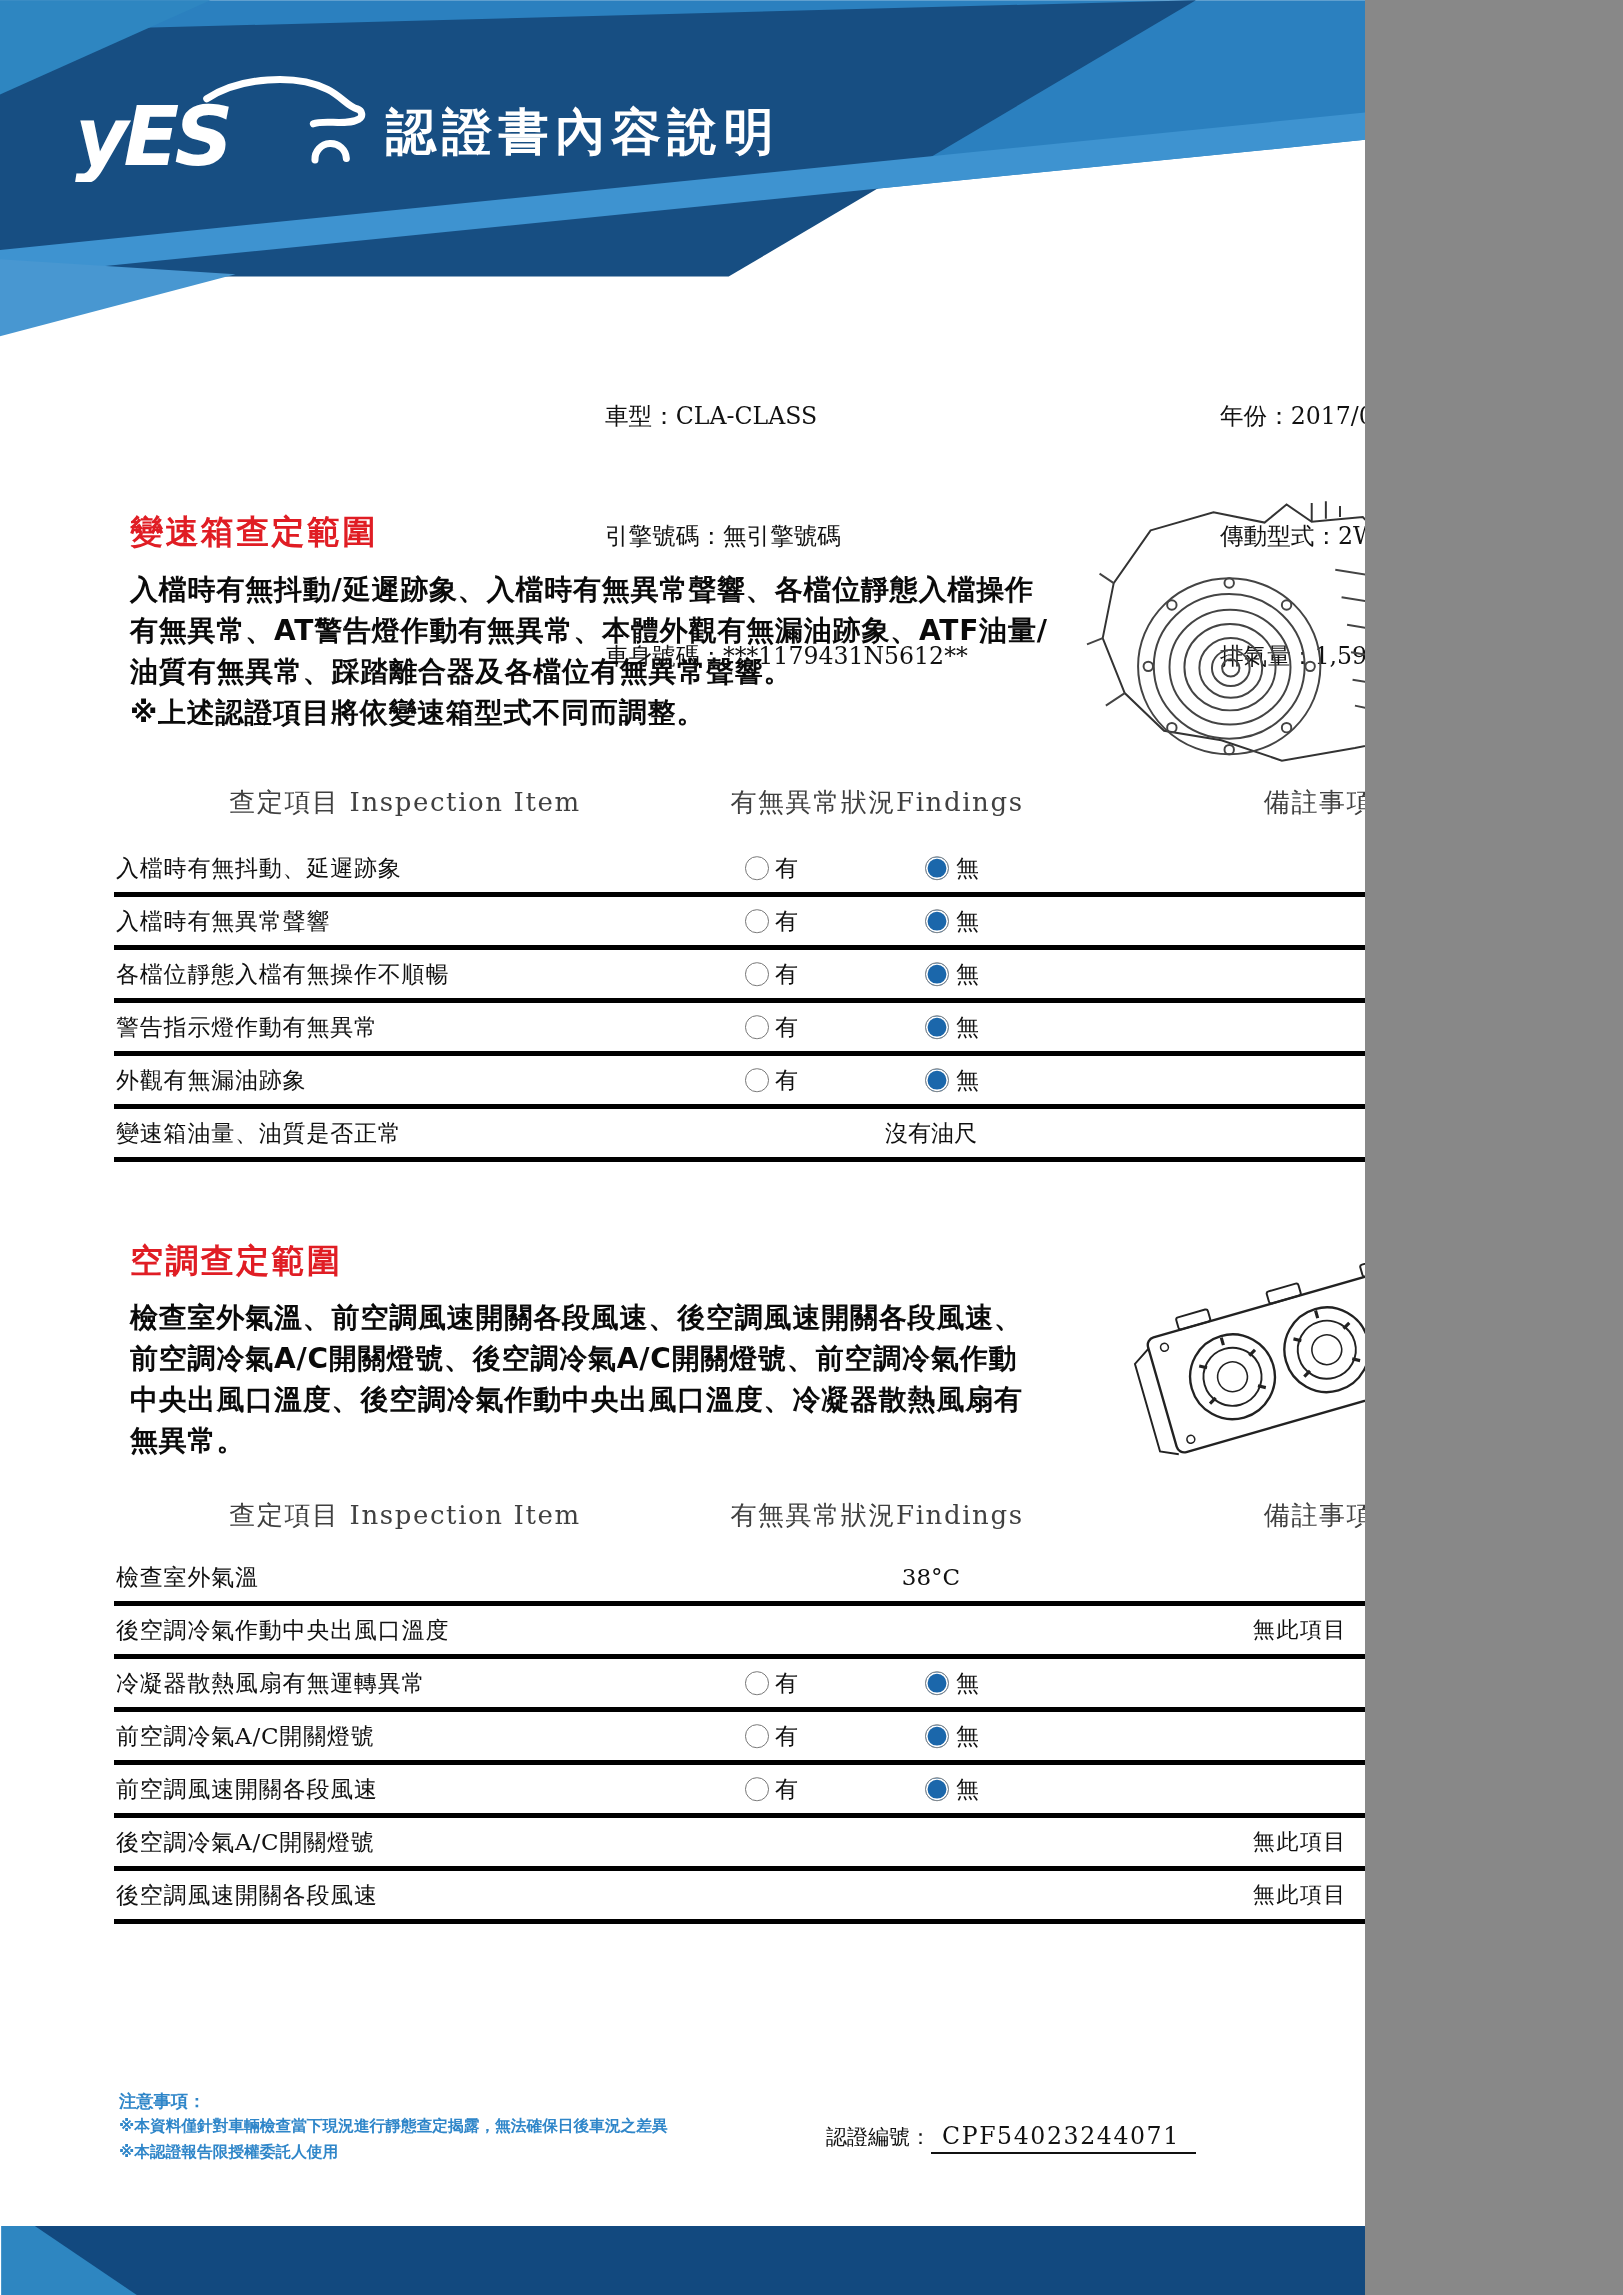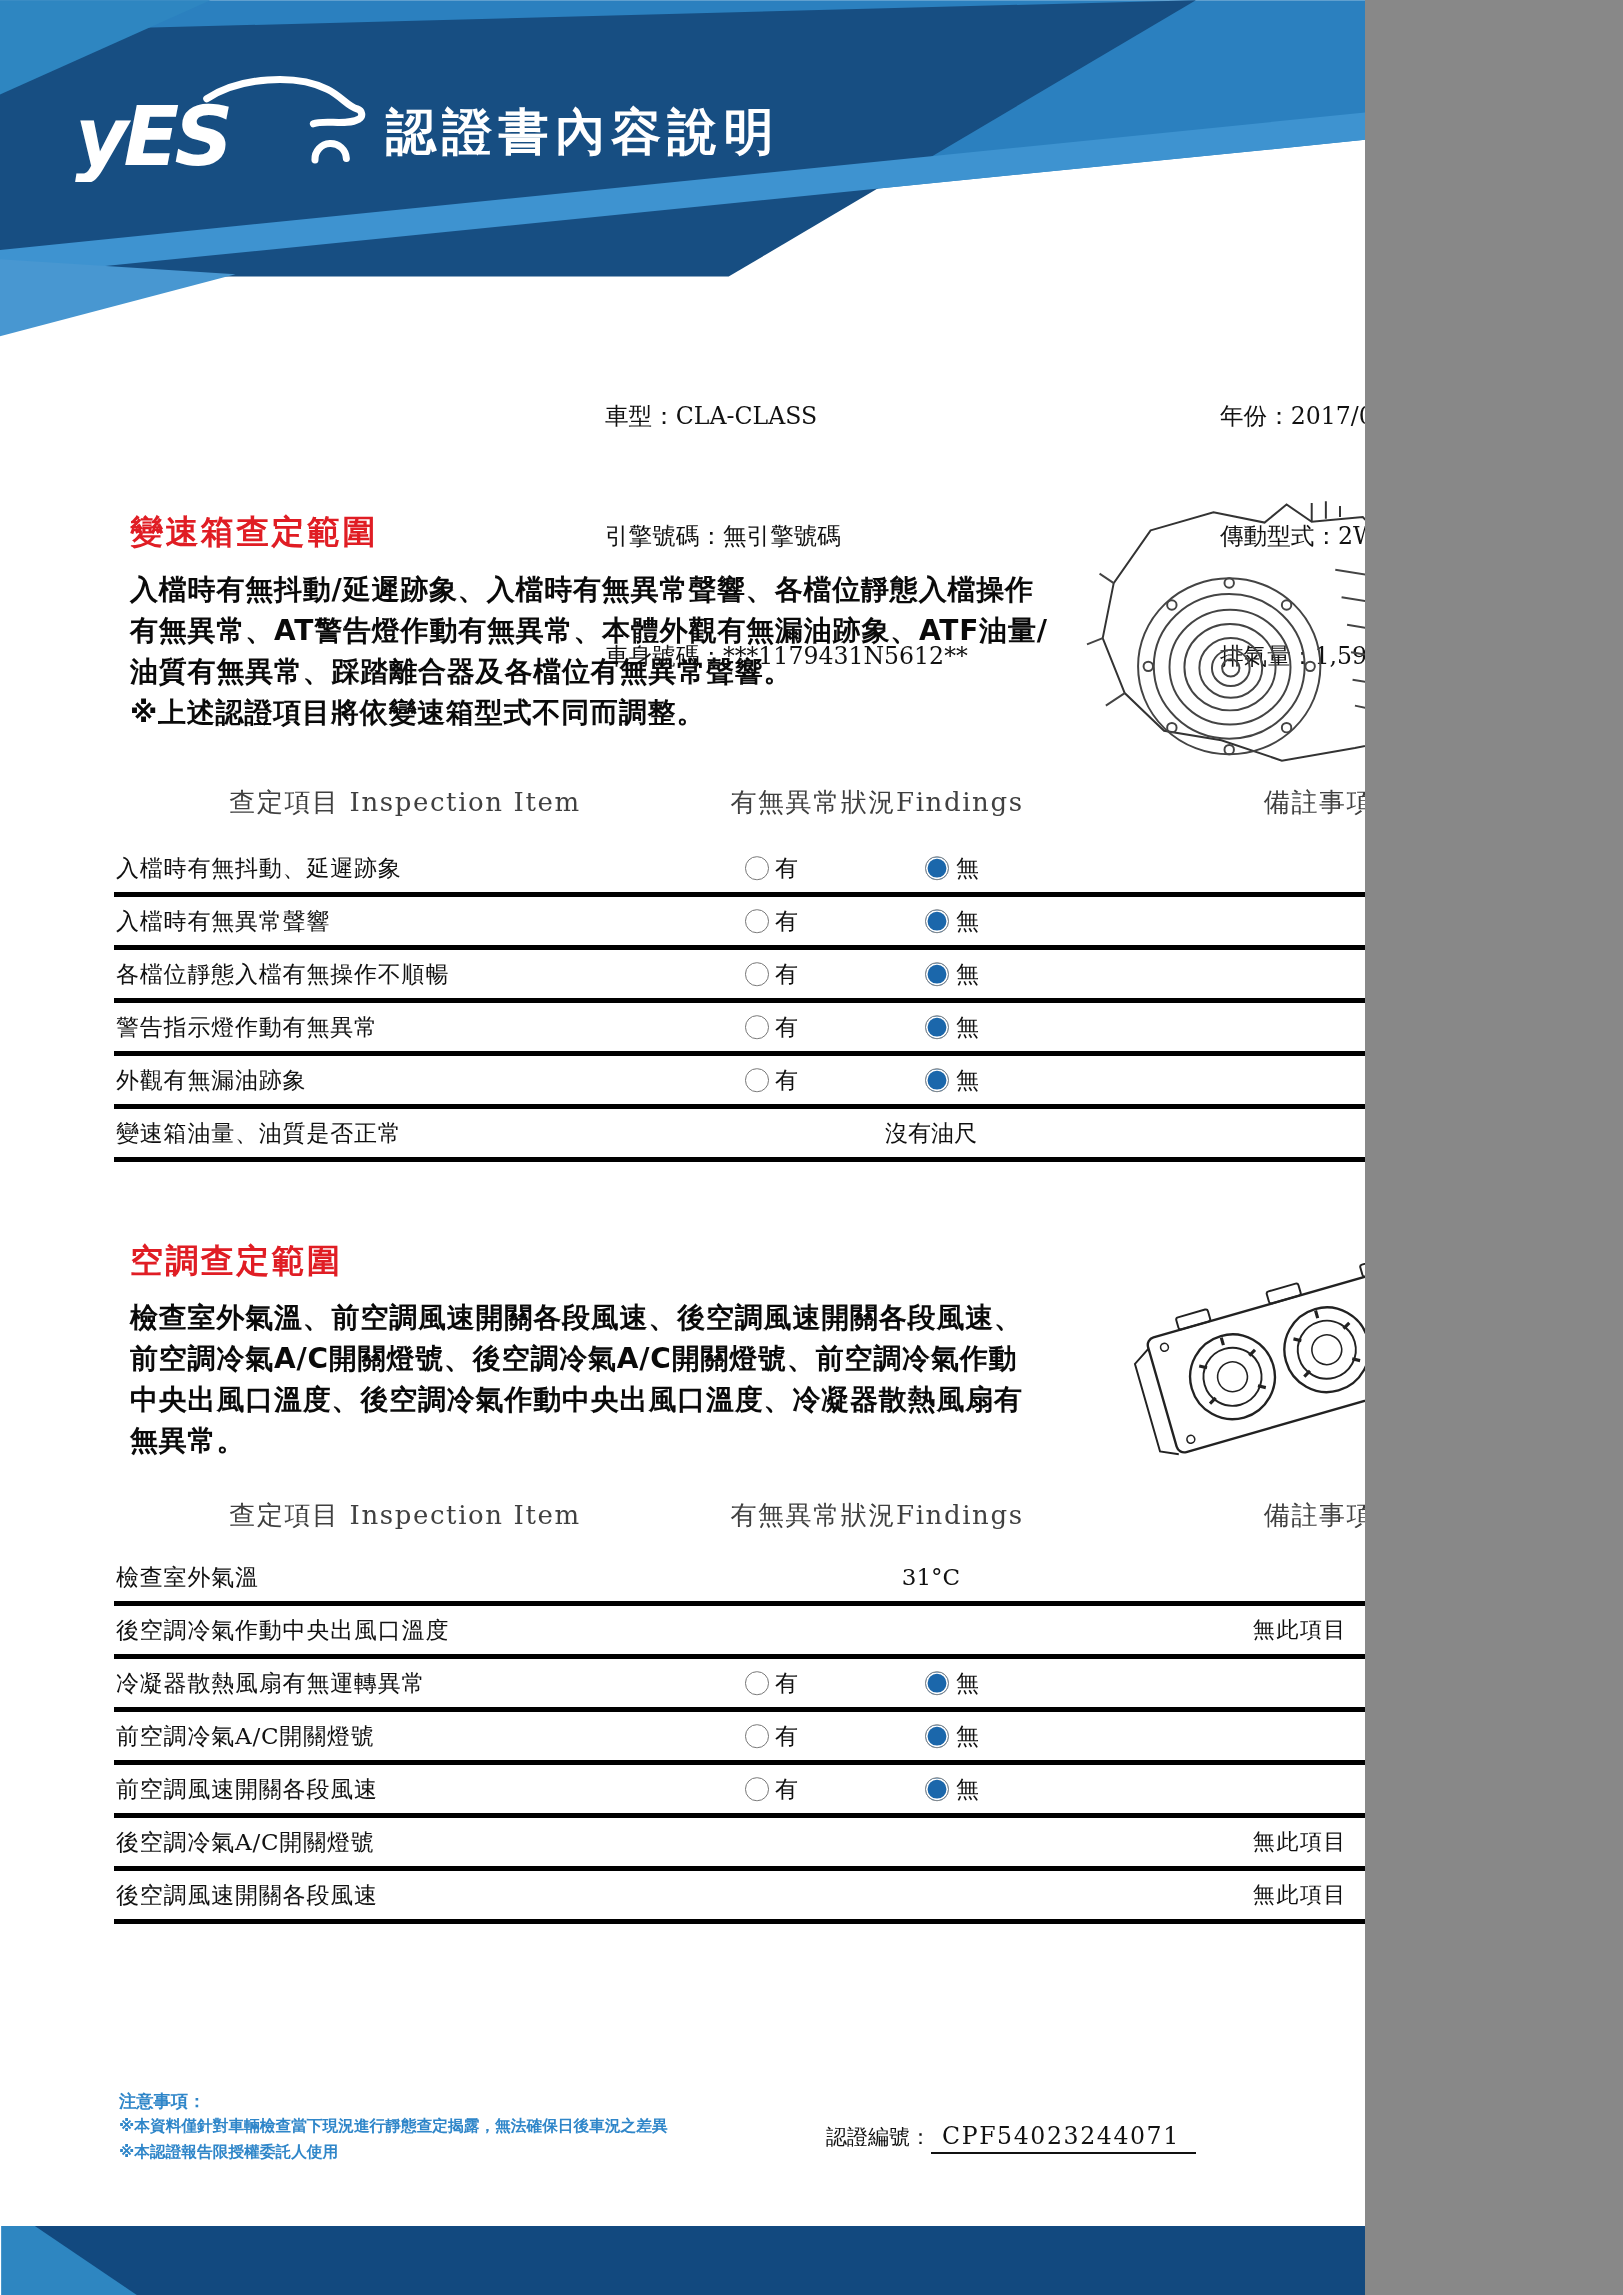--- a/index.html
+++ b/index.html
@@ -210,21 +210,21 @@
   </svg>
 
   <div class="t-head" style="top:1498px;">
     <span class="th-item">查定項目 Inspection Item</span>
     <span class="th-find">有無異常狀況Findings</span>
     <span class="th-rem">備註事項</span>
   </div>
   <div class="t-body" style="top:1553px;">
     <div class="t-row">
       <span class="item">檢查室外氣溫</span>
-      <span class="val">31°C</span>
+      <span class="val">38°C</span>
     </div>
     <div class="t-row">
       <span class="item">後空調冷氣作動中央出風口溫度</span>
       <span class="rem">無此項目</span>
     </div>
     <div class="t-row">
       <span class="item">冷凝器散熱風扇有無運轉異常</span>
       <span class="radio ry"></span>
         <span class="r-label ly">有</span>
       <span class="radio selected rn"></span>

